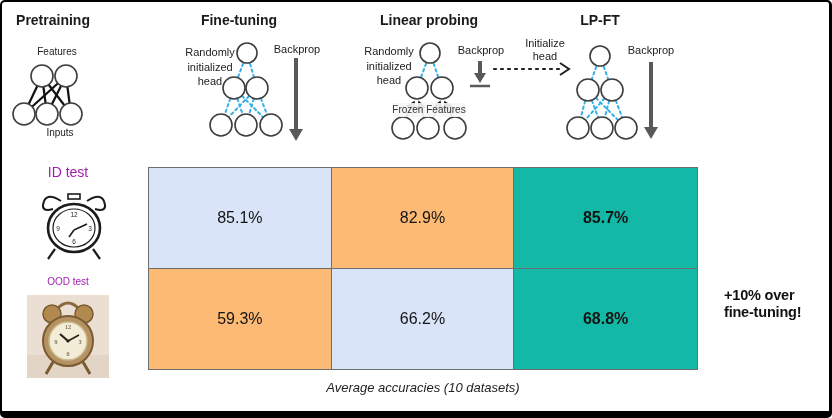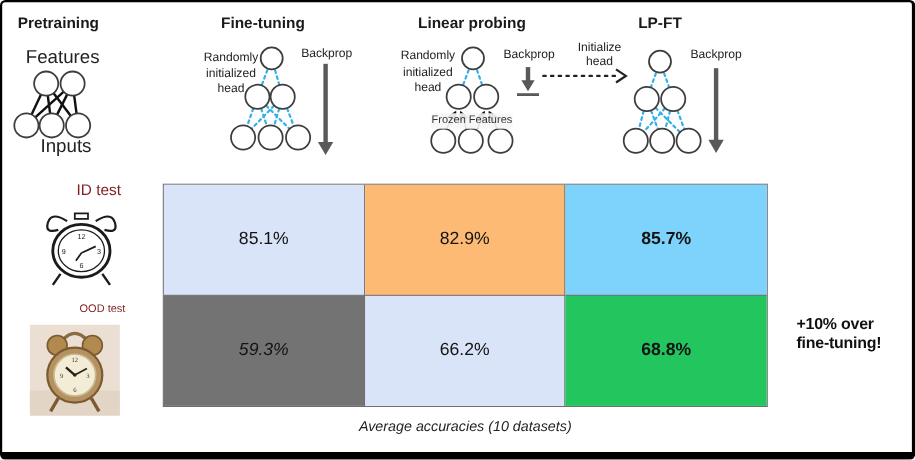--- a/index.html
+++ b/index.html
@@ -3,41 +3,41 @@
 <meta charset="utf-8">
 <style>
   html,body{margin:0;padding:0;background:#fff;}
   .page{
     position:relative;width:832px;height:418px;background:#fff;overflow:hidden;
     font-family:"Liberation Sans", sans-serif;color:#1a1a1a;
   }
   .abs{position:absolute;}
   .ctr{text-align:center;}
   .hdr{font-weight:bold;font-size:14px;line-height:16px;}
-  .lbl{font-size:17px;line-height:13px;color:#222;}
+  .lbl{font-size:10px;line-height:13px;color:#222;}
   .small{font-size:11px;line-height:14.5px;color:#222;}
   .frozen{
     font-size:10px;line-height:12px;background:rgba(246,246,246,.92);
     color:#333;padding:1px 0;border-radius:2px;text-align:center;
   }
   .svg-overlay{position:absolute;left:0;top:0;pointer-events:none;}
   .grid-table{
     position:absolute;left:148px;top:167px;width:550px;height:203px;
     display:grid;grid-template-columns:1fr 1fr 1fr;grid-template-rows:1fr 1fr;
     border:1.5px solid #6e6e6e;box-sizing:border-box;
   }
   .cell{
     display:flex;align-items:center;justify-content:center;
     font-size:16px;color:#141414;
     border-right:1.5px solid #6e6e6e;border-bottom:1.5px solid #6e6e6e;
   }
   .cell:nth-child(3n){border-right:none;}
   .cell:nth-child(n+4){border-bottom:none;}
   .caption{font-size:13px;color:#222;}
-  .side-label{font-size:14px;color:#7f1d1d;text-align:right;}
+  .side-label{font-size:14px;color:#a21caf;}
   .annotation{
     font-weight:bold;font-size:14.5px;line-height:17px;color:#111;
     letter-spacing:-0.2px;
   }
   .frame{
     position:absolute;left:0;top:0;right:0;bottom:0;pointer-events:none;
     border-style:solid;border-color:#000;
     border-width:2px 3px 7px 2px;border-radius:5px;
     box-sizing:border-box;
   }
@@ -216,24 +216,24 @@
         <text x="29" y="49">9</text>
     </g>
     <line x1="41" y1="46" x2="33" y2="39" stroke="#2c2318" stroke-width="2.2"></line>
     <line x1="41" y1="46" x2="52" y2="40" stroke="#2c2318" stroke-width="1.6"></line>
     <circle cx="41" cy="46" r="1.6" fill="#2c2318"></circle>
   </svg>
 
   <div class="grid-table">
     <div class="cell" style="background-color: rgb(217, 228, 248); font-weight: normal;">85.1%</div>
     <div class="cell" style="background-color: #fdba74; font-weight: normal;">82.9%</div>
-    <div class="cell" style="background-color: #7dd3fc; font-weight: bold;">85.7%</div>
-    <div class="cell" style="background-color: #737373; font-weight: normal; font-style: italic;">59.3%</div>
+    <div class="cell" style="background-color: #14b8a6; font-weight: bold;">85.7%</div>
+    <div class="cell" style="background-color: #fdba74; font-weight: normal;">59.3%</div>
     <div class="cell" style="background-color: rgb(217, 228, 248); font-weight: normal;">66.2%</div>
-    <div class="cell" style="background-color: #22c55e; font-weight: bold;">68.8%</div>
+    <div class="cell" style="background-color: #14b8a6; font-weight: bold;">68.8%</div>
   </div>
 
   <div class="abs ctr caption" style="left:148px;top:380px;width:550px;font-style:italic;">Average accuracies (10 datasets)</div>
 
   <div class="abs annotation" style="left:724px;top:287px;width:104px;">
     <div>+10% over</div>
     <div>fine-tuning!</div>
   </div>
 
   <div class="frame"></div>

